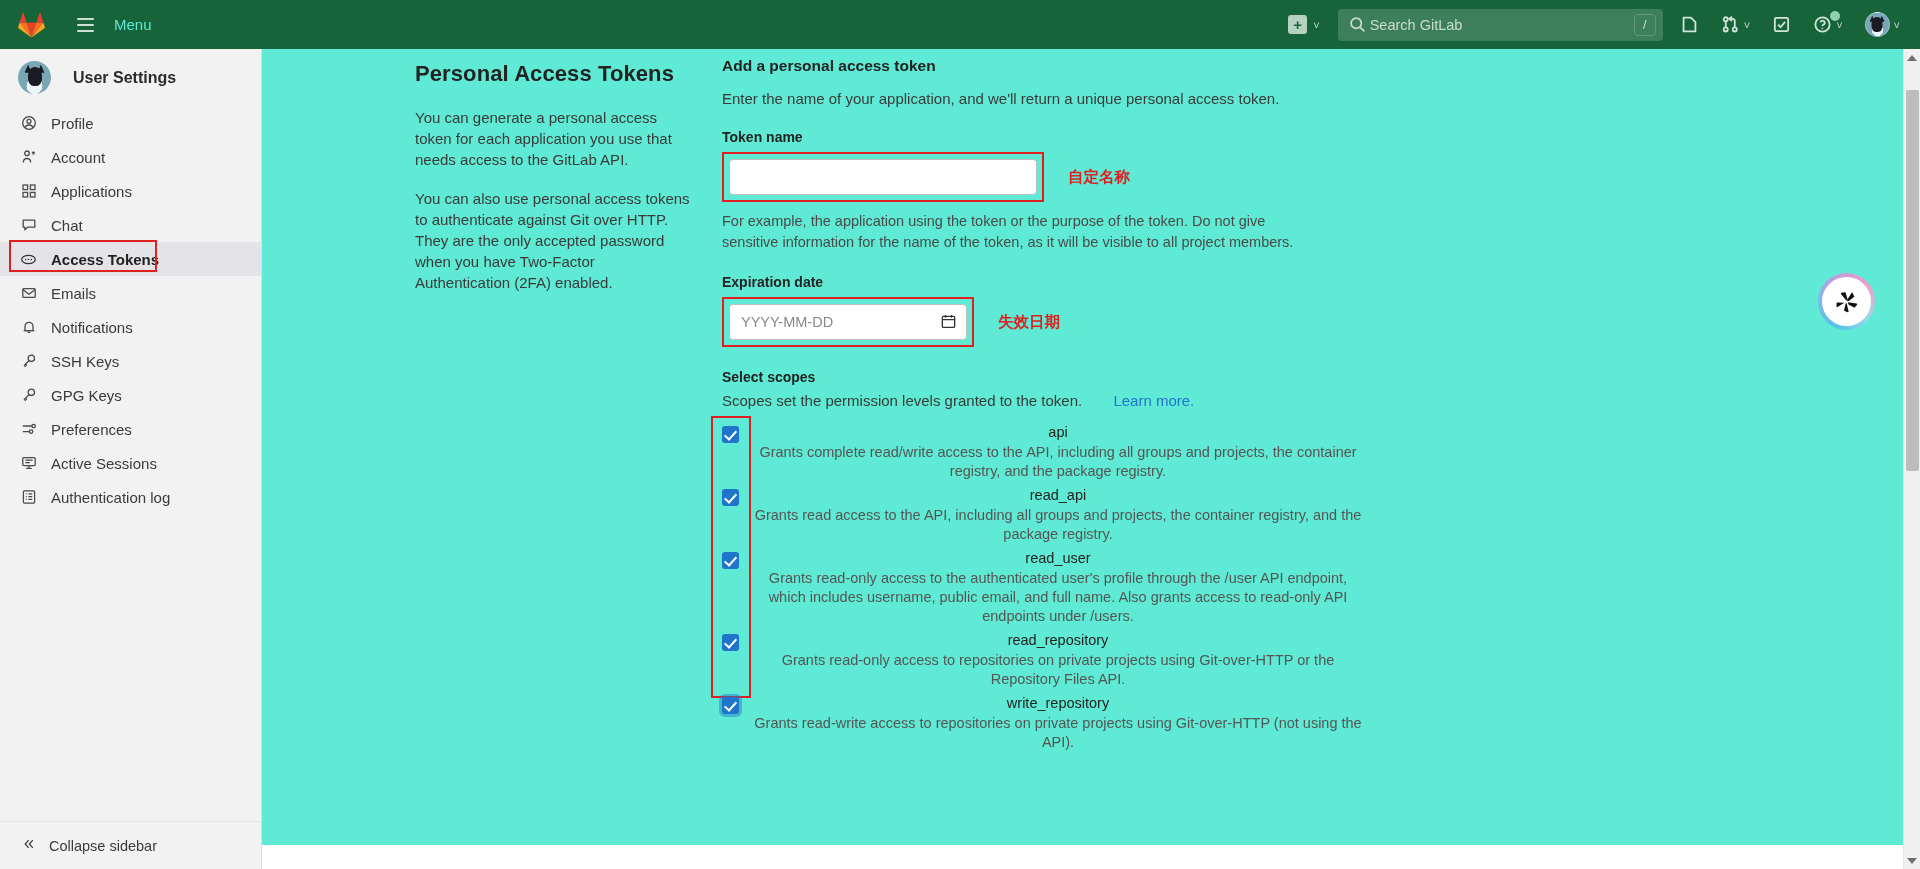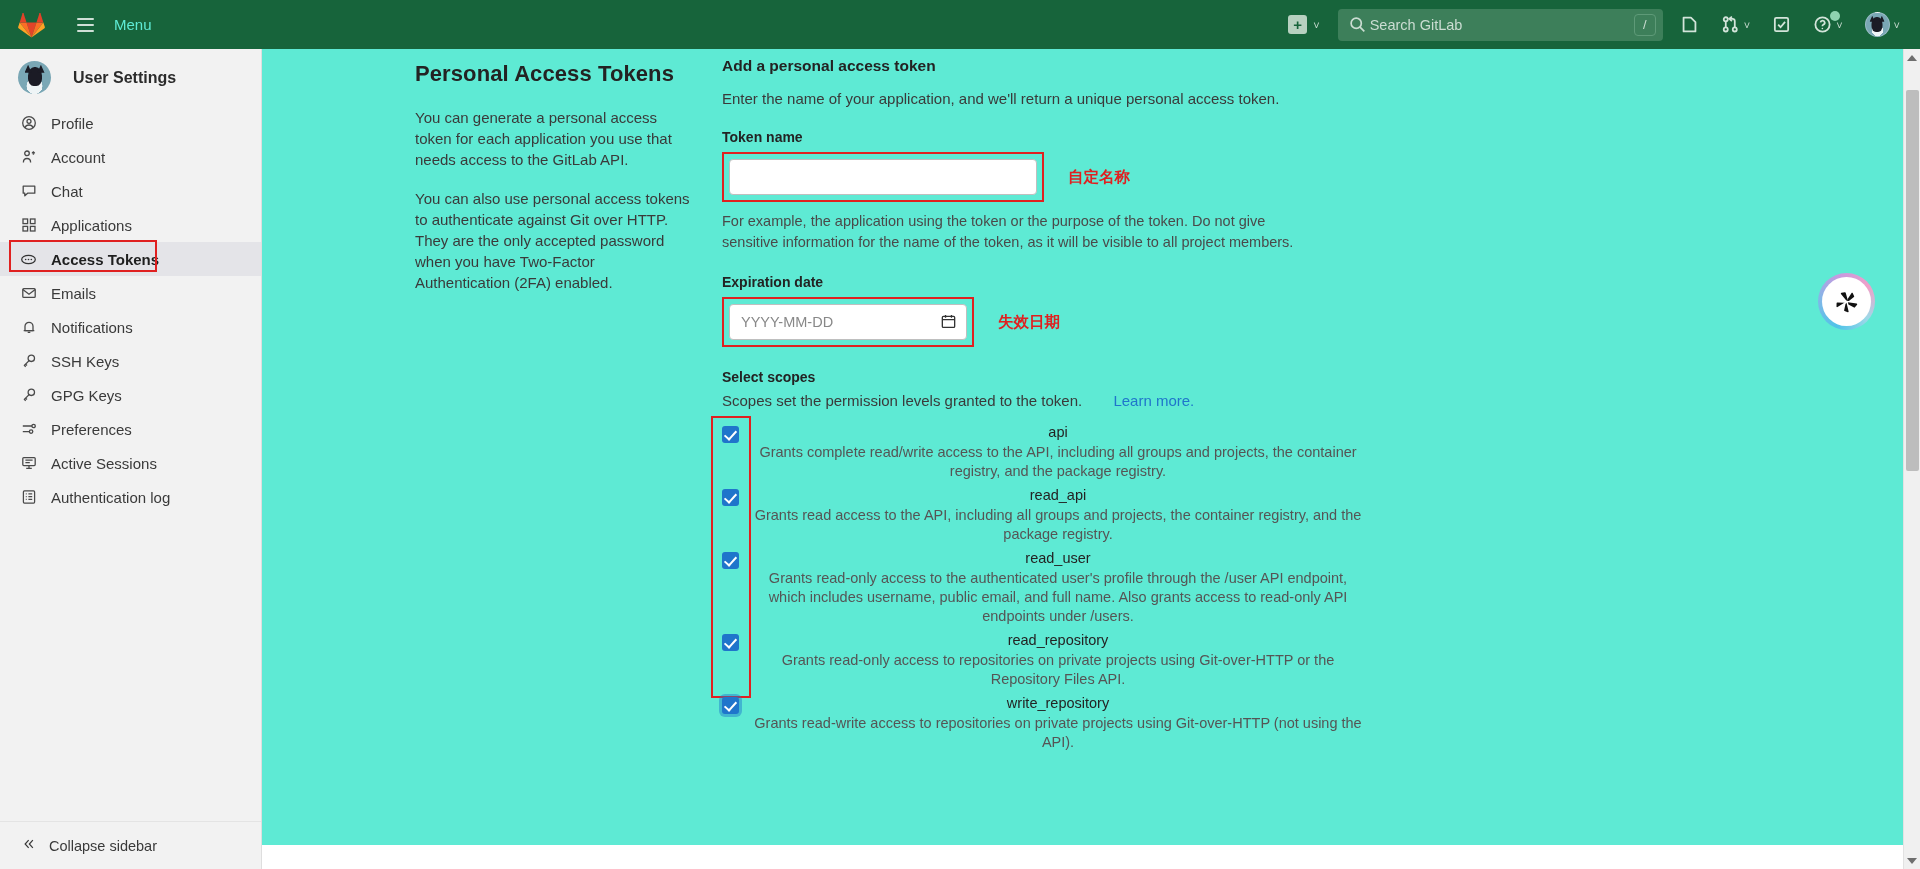--- a/index.html
+++ b/index.html
@@ -332,36 +332,36 @@
           <path d="M2.4 13.4c0-2.4 1.6-3.9 3.6-3.9s3.6 1.5 3.6 3.9"></path>
         <path d="M12.4 2.2v3.6M10.9 3.1l3 1.8M13.9 3.1l-3 1.8" stroke-width="1.1"></path>
       </svg>
       </span>
     <span>Account</span>
   </div>
 
   <div class="sb-item">
     <span class="ico">
       <svg width="16" height="16" viewBox="0 0 16 16" fill="none" stroke="#4a4a4a" stroke-width="1.3">
-        <path d="M2.2 3.2h11.6v7H6.6l-2.8 2.6v-2.6H2.2z" stroke-linejoin="round"></path>
-      </svg>
-      </span>
-    <span>Chat</span>
-  </div>
-
-  <div class="sb-item">
-    <span class="ico">
-      <svg width="16" height="16" viewBox="0 0 16 16" fill="none" stroke="#4a4a4a" stroke-width="1.3">
         <rect x="2" y="2" width="4.6" height="4.6"></rect>
           <rect x="9.4" y="2" width="4.6" height="4.6"></rect>
         <rect x="2" y="9.4" width="4.6" height="4.6"></rect>
           <rect x="9.4" y="9.4" width="4.6" height="4.6"></rect>
       </svg>
       </span>
     <span>Applications</span>
+  </div>
+
+  <div class="sb-item">
+    <span class="ico">
+      <svg width="16" height="16" viewBox="0 0 16 16" fill="none" stroke="#4a4a4a" stroke-width="1.3">
+        <path d="M2.2 3.2h11.6v7H6.6l-2.8 2.6v-2.6H2.2z" stroke-linejoin="round"></path>
+      </svg>
+      </span>
+    <span>Chat</span>
   </div>
 
   <div class="sb-item active">
     <span class="ico">
       <svg width="17" height="17" viewBox="0 0 18 16" fill="none" stroke="#333" stroke-width="1.3">
         <ellipse cx="9" cy="8" rx="7.2" ry="4.4"></ellipse>
         <circle cx="6" cy="8" r=".85" fill="#333" stroke="none"></circle>
         <circle cx="9" cy="8" r=".85" fill="#333" stroke="none"></circle>
         <circle cx="12" cy="8" r=".85" fill="#333" stroke="none"></circle>
       </svg>

